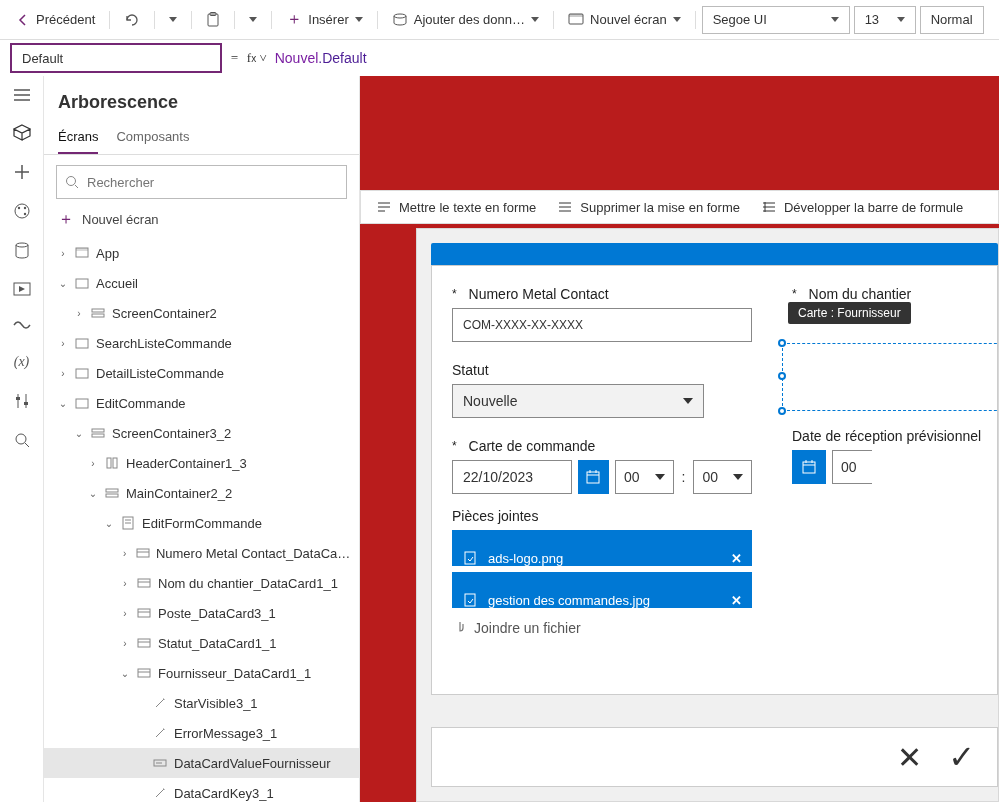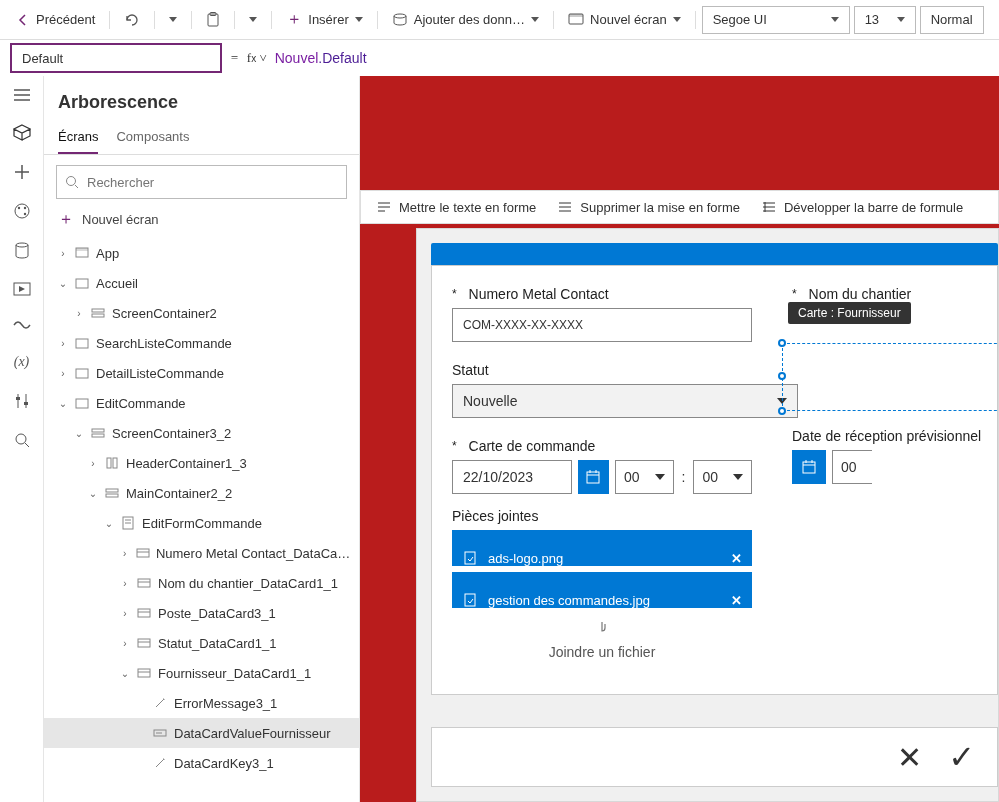--- a/index.html
+++ b/index.html
@@ -57,31 +57,31 @@
 .fmt-bar { position:absolute; left:0; top:114px; right:0; height:34px; background:#fff; border:1px solid #ddd; display:flex; align-items:center; gap:22px; padding:0 16px;}
 .fmt-bar .fitem { display:flex; align-items:center; gap:8px; color:#333; cursor:pointer;}
 .canvas-inner { position:absolute; left:56px; top:152px; right:0; bottom:0; background:#f0f0f0; border:1px solid #d8d8d8; padding:14px 0 14px 14px; overflow:hidden;}
 .blue-strip { background:#0078d4; height:22px; border-radius:2px 2px 0 0; margin-bottom:0;}
 .form-card { background:#fff; border:1px solid #ccc; padding:20px 20px 20px 20px; position:relative;}
 .form-grid { display:flex; gap:40px; }
 .col { flex:1; min-width:300px; }
 .field-label { font-size:14px; color:#222; margin-bottom:6px; display:flex; align-items:center; gap:4px; font-weight:400;}
 .req { font-size:12px; }
 .text-input { width:300px; height:34px; border:1px solid #888; padding:0 10px; display:flex; align-items:center; font-size:12px;}
-.select-input { width:346px; height:34px; border:1px solid #888; background:#f2f2f2; padding:0 10px; display:flex; align-items:center; justify-content:space-between; font-size:14px;}
+.select-input { width:252px; height:34px; border:1px solid #888; background:#f2f2f2; padding:0 10px; display:flex; align-items:center; justify-content:space-between; font-size:14px;}
 .date-row { display:flex; gap:6px; align-items:center;}
 .date-box { border:1px solid #888; height:34px; display:flex; align-items:center; padding:0 10px; font-size:14px; width:128px;}
 .date-btn { width:34px; height:34px; background:#0078d4; display:flex; align-items:center; justify-content:center;}
 .time-box { border:1px solid #888; height:34px; width:62px; display:flex; align-items:center; justify-content:space-between; padding:0 8px; background:#fff; font-size:14px;}
 .colon { font-size:14px; padding:0 2px;}
 .attachments { margin-top:14px;}
 .attach-item { background:#0078d4; color:#fff; display:flex; align-items:flex-end; height:36px; padding:0 10px; gap:10px; margin-bottom:6px; width:300px; justify-content:space-between;}
 .attach-item .left { display:flex; align-items:center; gap:10px;}
 .attach-item .x { cursor:pointer; font-weight:bold;}
-.attach-link { display:flex; align-items:center; gap:8px; color:#555; font-size:14px; padding:6px 2px; cursor:pointer;flex-direction:column;}
+.attach-link { display:flex; align-items:center; gap:8px; color:#555; font-size:14px; padding:6px 2px; cursor:pointer;}
 .tooltip { position:absolute; background:#333; color:#fff; font-size:12px; padding:4px 10px; border-radius:2px; white-space:nowrap; z-index:5; }
 .selection-box { position:absolute; border:1px dashed #0078d4; }
 .sel-handle { position:absolute; width:8px; height:8px; background:#fff; border:2px solid #0078d4; border-radius:50%;}
 .fournisseur { position:absolute; }
 .fournisseur .lbl-f { font-size:14px; color:#111; margin-bottom:6px;}
 .fournisseur .val { font-size:14px; color:#111; padding:4px 0;}
 .footer-bar { position:absolute; left:14px; right:0; bottom:14px; height:60px; background:#fff; border:1px solid #ccc; display:flex; align-items:center; justify-content:flex-end; gap:26px; padding:0 22px;}
 .footer-bar .big-x { font-size:30px; cursor:pointer; font-weight:300;}
 .footer-bar .big-check { font-size:32px; cursor:pointer;}
 
@@ -385,20 +385,29 @@
         </div>
       <div class="node ind4">
           <span class="caret">⌄</span>
           <span class="iconbox">
             <svg width="14" height="10">
               <rect x="1" y="1" width="12" height="8" stroke="#888" fill="none"></rect>
               <path d="M1 4 H13" stroke="#888"></path>
             </svg>
           </span>
           <span class="lbl">Fournisseur_DataCard1_1</span>
+        </div>
+      <div class="node ind5">
+          <span class="caret"></span>
+          <span class="iconbox">
+            <svg width="12" height="12">
+              <path d="M2 10 L10 2 M9 2 H10 V3" stroke="#888" fill="none"></path>
+            </svg>
+          </span>
+          <span class="lbl">StarVisible3_1</span>
         </div>
       <div class="node ind5">
           <span class="caret"></span>
           <span class="iconbox">
             <svg width="12" height="12">
               <path d="M2 10 L10 2 M9 2 H10 V3" stroke="#888" fill="none"></path>
             </svg>
           </span>
           <span class="lbl">ErrorMessage3_1</span>
         </div>

